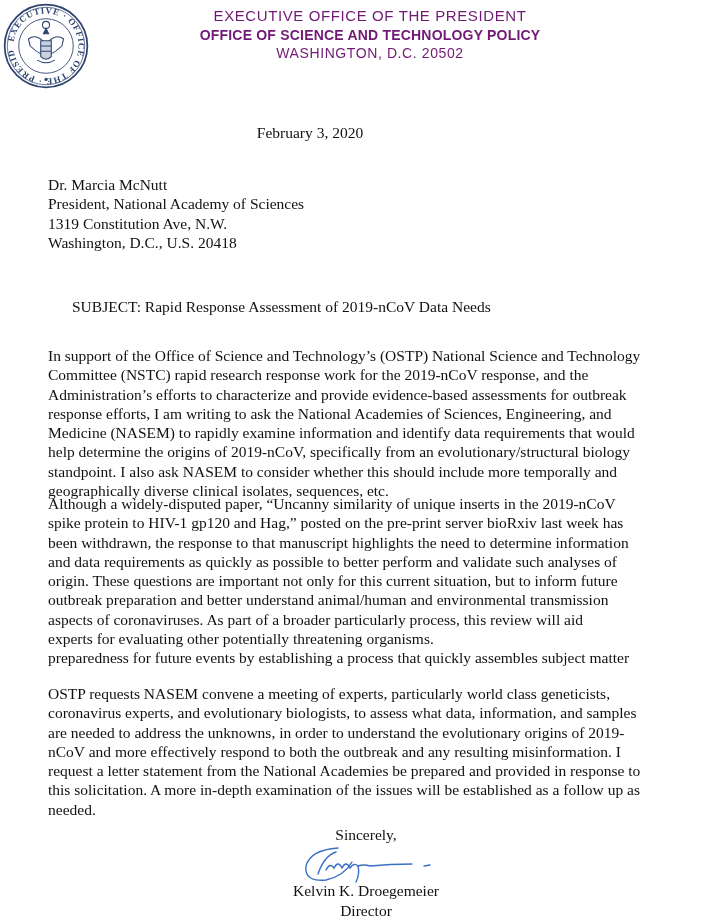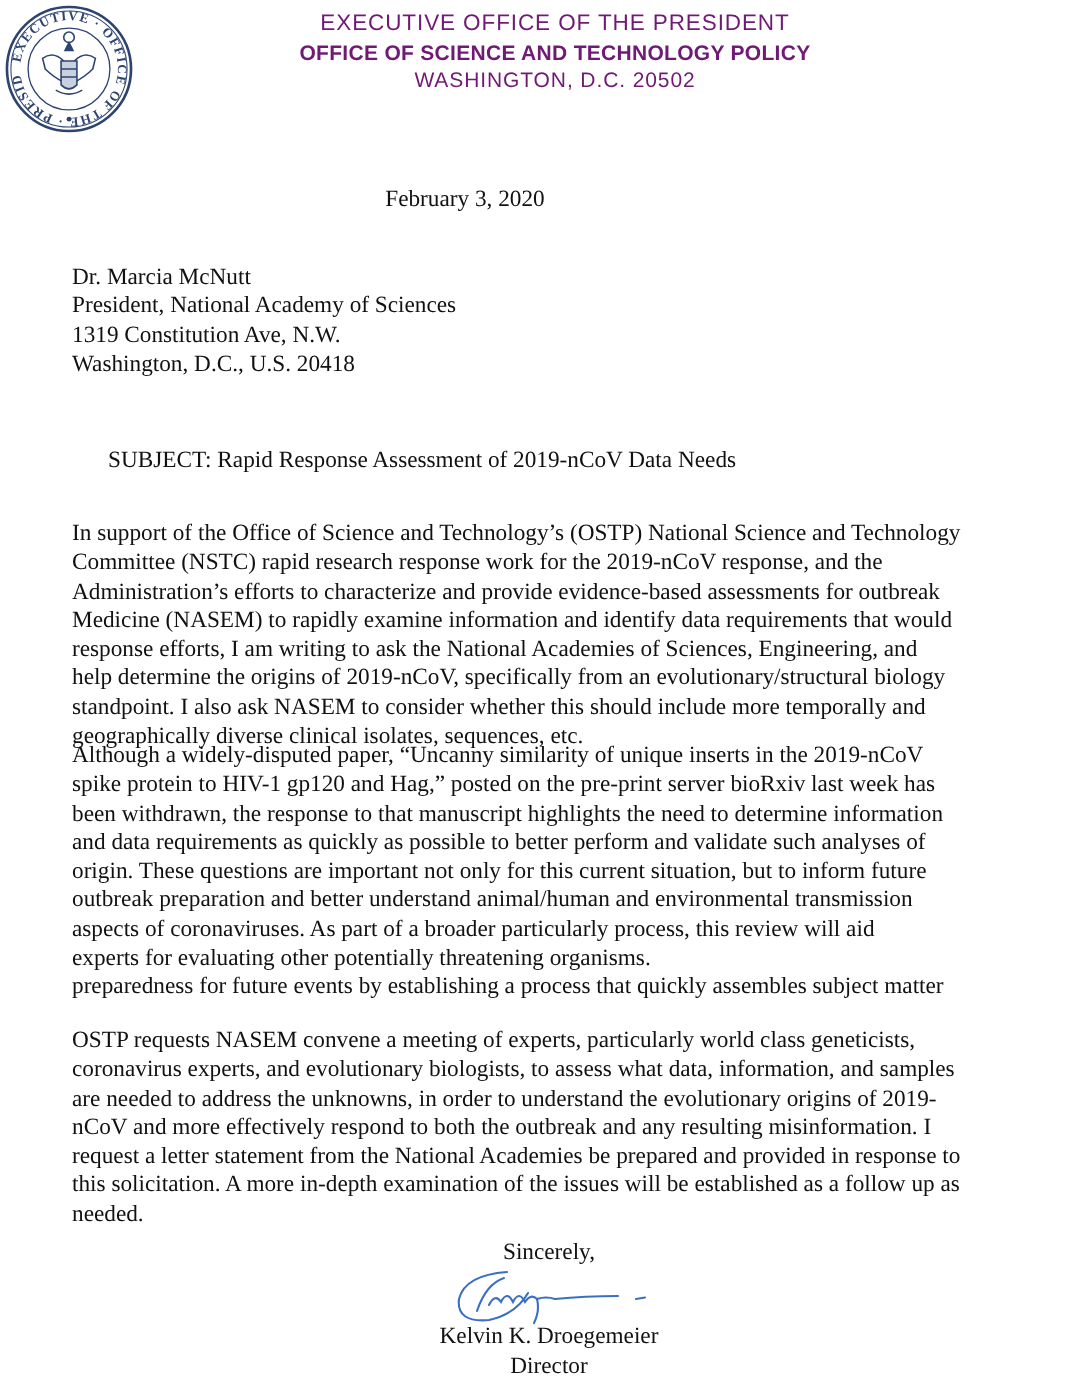--- a/index.html
+++ b/index.html
@@ -76,22 +76,22 @@
     <div>1319 Constitution Ave, N.W.</div>
     <div>Washington, D.C., U.S. 20418</div>
   </div>
 
   <div class="subject serif">SUBJECT: Rapid Response Assessment of 2019-nCoV Data Needs</div>
 
   <div class="para p1 serif">
     <div>In support of the Office of Science and Technology’s (OSTP) National Science and Technology</div>
     <div>Committee (NSTC) rapid research response work for the 2019-nCoV response, and the</div>
     <div>Administration’s efforts to characterize and provide evidence-based assessments for outbreak</div>
+    <div>response efforts, I am writing to ask the National Academies of Sciences, Engineering, and</div>
     <div>Medicine (NASEM) to rapidly examine information and identify data requirements that would</div>
-    <div>response efforts, I am writing to ask the National Academies of Sciences, Engineering, and</div>
     <div>help determine the origins of 2019-nCoV, specifically from an evolutionary/structural biology</div>
     <div>standpoint.  I also ask NASEM to consider whether this should include more temporally and</div>
     <div>geographically diverse clinical isolates, sequences, etc.</div>
   </div>
 
   <div class="para p2 serif">
     <div>Although a widely-disputed paper, “Uncanny similarity of unique inserts in the 2019-nCoV</div>
     <div>spike protein to HIV-1 gp120 and Hag,” posted on the pre-print server bioRxiv last week has</div>
     <div>been withdrawn, the response to that manuscript highlights the need to determine information</div>
     <div>and data requirements as quickly as possible to better perform and validate such analyses of</div>

